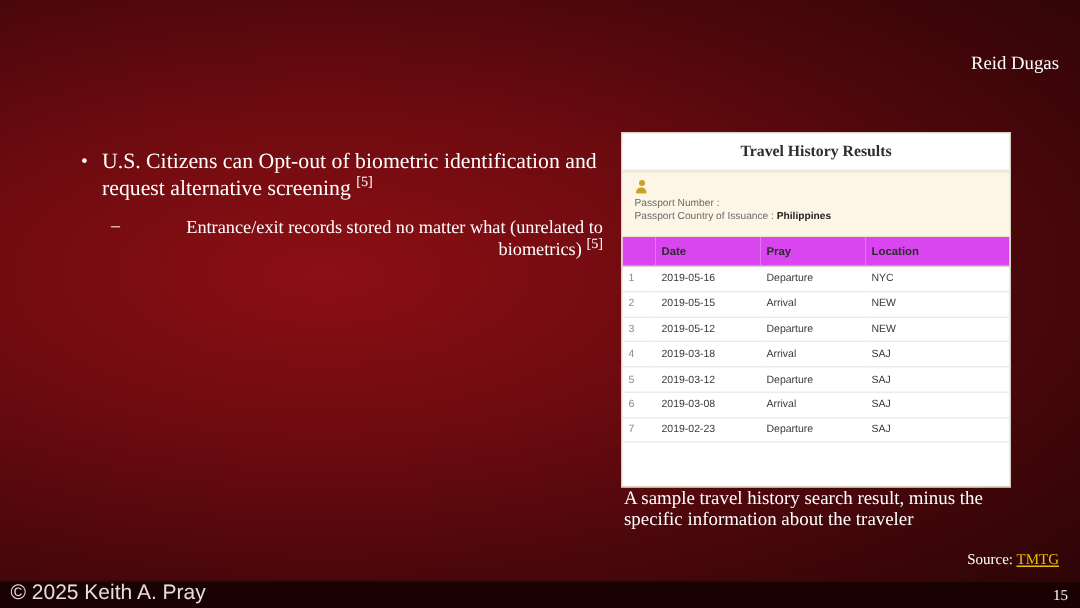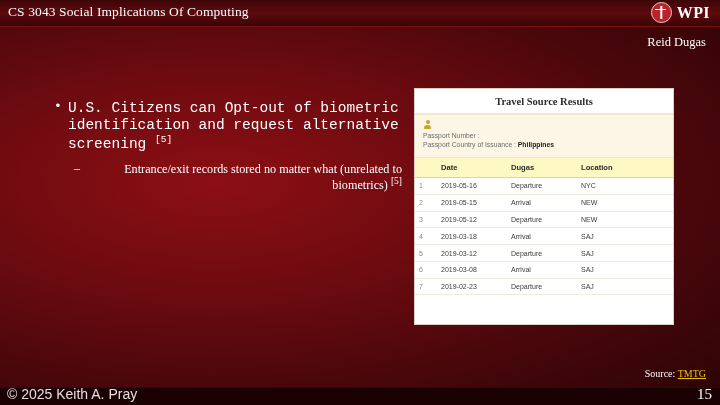--- a/index.html
+++ b/index.html
@@ -110,21 +110,21 @@
     top: 100px;
     width: 350px;
     color: #ffffff;
   }
   .b1 {
     position: relative;
     padding-left: 16px;
     font-size: 14.5px;
     line-height: 1.18;
     margin-bottom: 9px;
-    font-family: Liberation Mono, monospace;
+    font-family: Liberation Serif, serif;
   }
   .b1::before {
     content: "\2022";
     position: absolute;
     left: 2px;
     top: -1px;
     font-size: 13px;
     color: #ffffff;
   }
   .b2 {
@@ -210,21 +210,21 @@
   }
   .pp-line b {
     color: #222222;
   }
   table.results {
     width: 100%;
     border-collapse: collapse;
     font-family: "Liberation Sans", sans-serif;
   }
   table.results th {
-    background: #fef9c3;
+    background: #d946ef;
     color: #2b2b2b;
     font-size: 7.6px;
     text-align: left;
     padding: 5px 4px;
     border-bottom: 1px solid #d5d1c8;
     font-weight: bold;
   }
   table.results td {
     font-size: 7px;
     color: #3a3a3a;
@@ -275,59 +275,52 @@
     left: 7px;
     bottom: 3px;
     font-size: 14px;
     color: #e4dede;
     font-family: "Liberation Sans", sans-serif;
   }
   .page-num {
     position: absolute;
     right: 8px;
     bottom: 2.5px;
-    font-size: 15px;
+    font-size: 10px;
     color: #ffffff;
     font-family: "Liberation Serif", serif;
   }
 </style>
 </head>
 <body>
 
 <div class="slide">
 
-  <div class="header-bar">
-    <div class="header-title">CS 3043 Social Implications Of Computing</div>
-    <div class="logo-wrap">
-      <span class="logo-seal"></span>
-      <span class="logo-text">WPI</span>
-    </div>
-  </div>
 
   <div class="author">Reid Dugas</div>
 
 
   <div class="bullets">
     <div class="b1"><span>U.S. Citizens can Opt-out of biometric identification and request alternative screening </span><span class="ref">[5]</span></div>
     <div class="b2"><span>Entrance/exit records stored no matter what (unrelated to biometrics) </span><span class="ref">[5]</span></div>
   </div>
 
   <div class="panel">
-    <div class="panel-title">Travel Source Results</div>
+    <div class="panel-title">Travel History Results</div>
     <div class="passport-box">
       <span class="person-icon"></span>
       <div class="pp-line"><span>Passport Number :</span> <b></b></div>
       <div class="pp-line"><span>Passport Country of Issuance :</span> <b>Philippines</b></div>
     </div>
     <table class="results">
       <thead>
         <tr>
           <th class="idx"></th>
           <th class="col-date">Date</th>
-          <th class="col-type">Dugas</th>
+          <th class="col-type">Pray</th>
           <th>Location</th>
         </tr>
       </thead>
       <tbody>
         <tr>
           <td class="idx">1</td>
           <td>2019-05-16</td>
           <td>Departure</td>
           <td>NYC</td>
         </tr>
@@ -364,20 +357,21 @@
         <tr>
           <td class="idx">7</td>
           <td>2019-02-23</td>
           <td>Departure</td>
           <td>SAJ</td>
         </tr>
       </tbody>
     </table>
   </div>
 
+  <div class="caption">A sample travel history search result, minus the specific information about the traveler</div>
 
   <div class="source"><span>Source: </span><a href="#">TMTG</a></div>
 
   <div class="footer-bar"></div>
   <div class="copyright">© 2025 Keith A. Pray</div>
   <div class="page-num">15</div>
 
 </div>
 
 </body></html>

